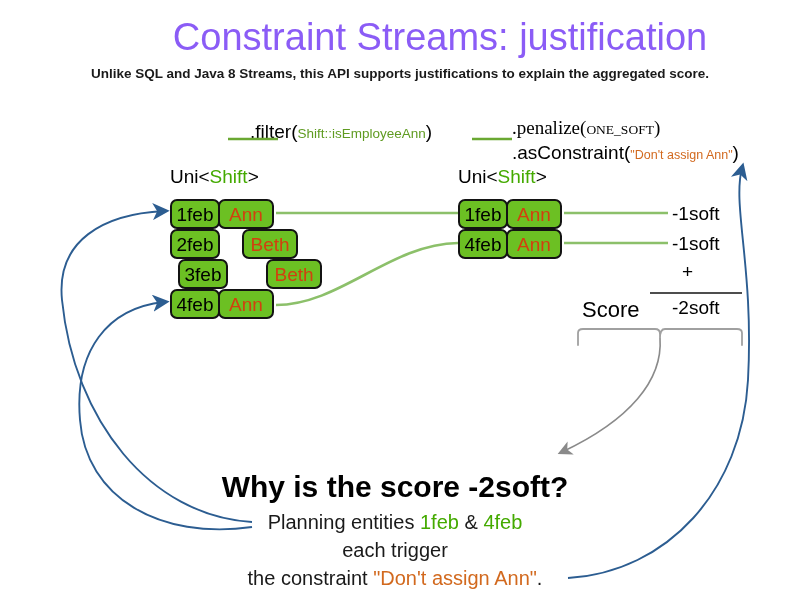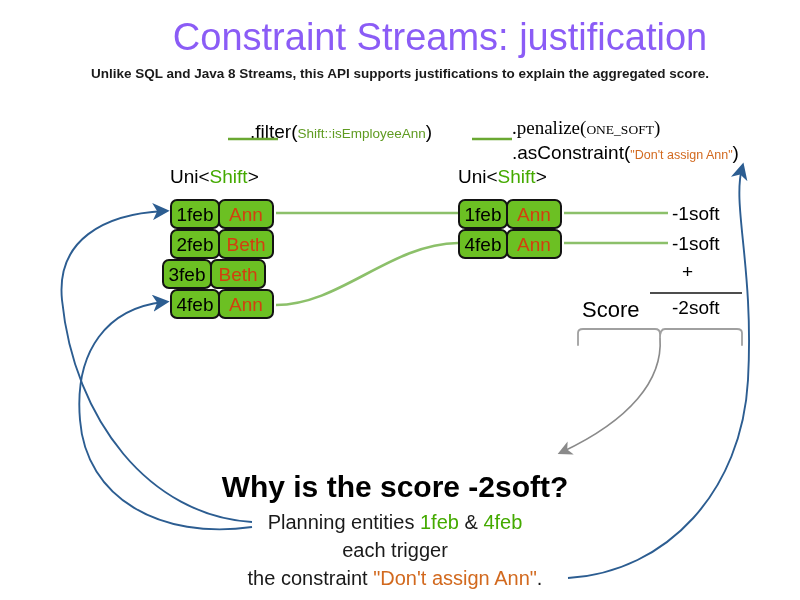--- a/index.html
+++ b/index.html
@@ -164,25 +164,25 @@
   <div class="abs code" id="code-asconstraint"><span>.asConstraint(</span><span class="orange smaller">"Don't assign Ann"</span><span>)</span></div>
 
   <div class="abs uni-label" id="uni-left"><span>Uni&lt;</span><span class="greenbright">Shift</span><span>&gt;</span></div>
 
   <div class="abs uni-label" id="uni-right"><span>Uni&lt;</span><span class="greenbright">Shift</span><span>&gt;</span></div>
 
   <div class="shift-row" style="left:170px; top:199px;">
     <div class="cell cell-date">1feb</div>
     <div class="cell cell-name">Ann</div>
   </div>
-  <div class="shift-row" style="left:170px; top:229px;">
+  <div class="shift-row" style="left:170px; top:229px;gap:24px;">
     <div class="cell cell-date">2feb</div>
     <div class="cell cell-name">Beth</div>
   </div>
-  <div class="shift-row" style="left:162px; top:259px;">
+  <div class="shift-row" style="left:178px; top:259px;gap:40px;">
     <div class="cell cell-date">3feb</div>
     <div class="cell cell-name">Beth</div>
   </div>
   <div class="shift-row" style="left:170px; top:289px;">
     <div class="cell cell-date">4feb</div>
     <div class="cell cell-name">Ann</div>
   </div>
 
   <div class="shift-row" style="left:458px; top:199px;">
     <div class="cell cell-date">1feb</div>

